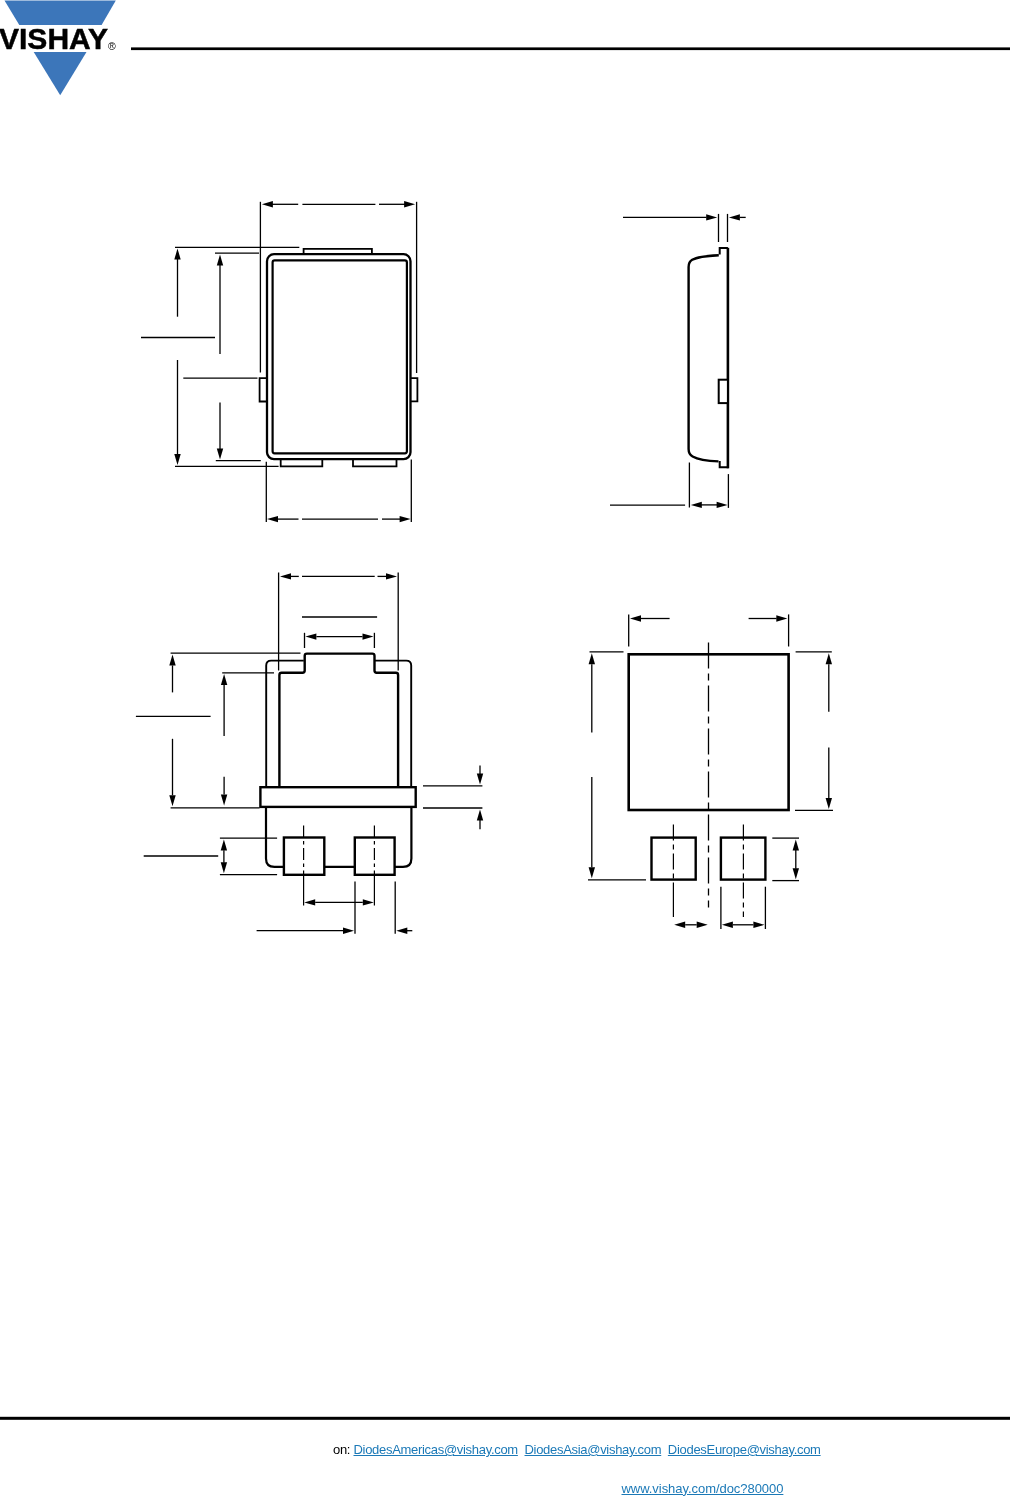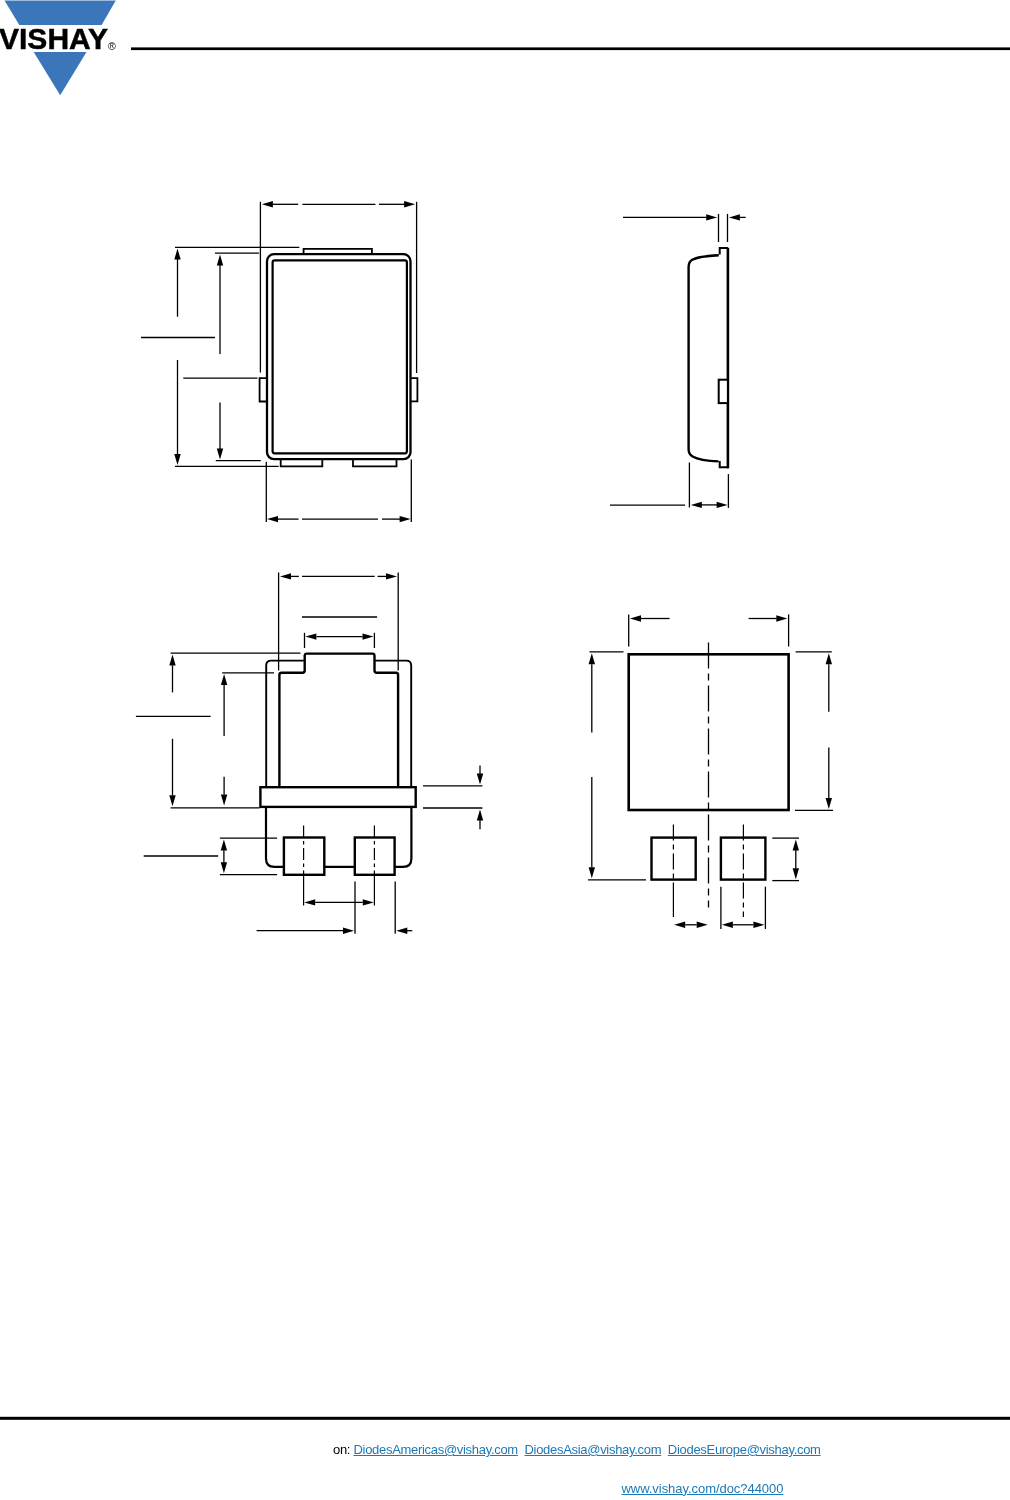--- a/index.html
+++ b/index.html
@@ -312,13 +312,13 @@
 <polygon points="764.4,924.8 753.4,921.6 753.4,928" fill="#000" stroke="none"></polygon>
 </g>
 
 <g>
       <rect x="0" y="1416.8" width="1010" height="3" fill="#000"></rect>
     </g>
 </svg>
 
 <div class="ft" style="left:333px;top:1442px;">on: <span class="lk">DiodesAmericas@vishay.com</span>&nbsp; <span class="lk">DiodesAsia@vishay.com</span>&nbsp; <span class="lk">DiodesEurope@vishay.com</span></div>
 
-<div class="ft" style="left:621.5px;top:1480.5px;letter-spacing:-0.05px;"><span class="lk">www.vishay.com/doc?44000</span></div>
+<div class="ft" style="left:621.5px;top:1480.5px;letter-spacing:-0.05px;"><span class="lk">www.vishay.com/doc?80000</span></div>
 
 </body></html>

